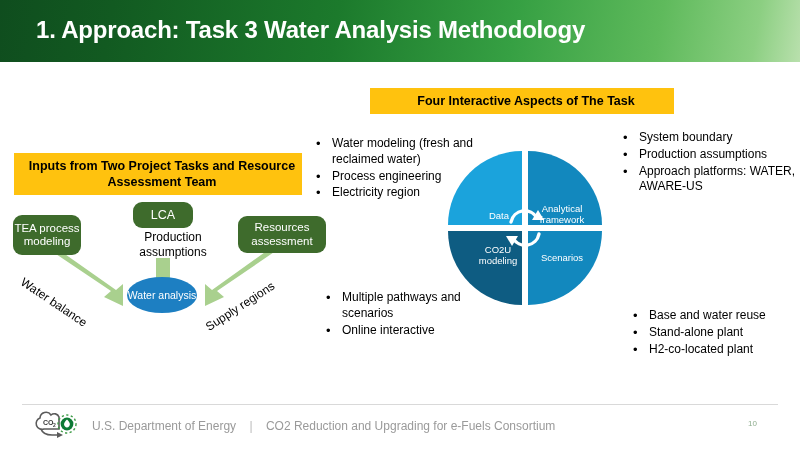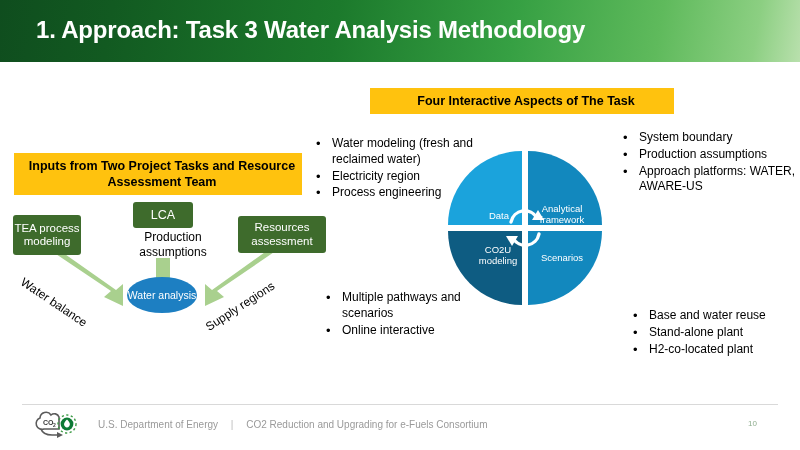--- a/index.html
+++ b/index.html
@@ -46,21 +46,21 @@
     padding-left: 8px;
   }
   .green-box {
     position: absolute;
     background: #3E6B2C;
     color: #ffffff;
     text-align: center;
     display: flex;
     align-items: center;
     justify-content: center;
-    border-radius: 3px;
+    border-radius: 9px;
     line-height: 1.15;
   }
   .plain-label {
     position: absolute;
     color: #000000;
     line-height: 1.22;
   }
 
   
   #left-diagram { position: absolute; left: 0; top: 140px; width: 330px; height: 200px; }
@@ -170,21 +170,21 @@
   #quad-label-scenarios   { left: 86px;  top: 104px; width: 62px; }
 
   
   #footer-rule {
     position: absolute; left: 22px; top: 404px;
     width: 756px; height: 1px; background: #d9d9d9;
   }
   #footer-logo { position: absolute; left: 30px; top: 409px; width: 52px; height: 32px; }
   #footer-text {
     position: absolute; left: 92px; top: 419px;
-    font-size: 10px; color: #9a9a9a; white-space: nowrap; margin-left: 6px;
+    font-size: 12px; color: #9a9a9a; white-space: nowrap;
   }
   #footer-sep { margin: 0 10px; color: #bcbcbc; }
   #page-number {
     position: absolute; left: 748px; top: 419px;
     font-size: 8px; color: #8fae8f;
   }
 </style>
 </head>
 <body>
 
@@ -227,22 +227,22 @@
     <div class="arrow-label" id="label-water-balance">Water balance</div>
 
     <div class="arrow-label" id="label-supply-regions">Supply regions</div>
   </div>
 
   <div class="yellow-box" id="box-four-aspects">Four Interactive Aspects of The Task</div>
 
   <div class="bullet-block" id="bullets-data">
     <ul>
       <li>Water modeling (fresh and reclaimed water)</li>
+      <li>Process engineering</li>
       <li>Electricity region</li>
-      <li>Process engineering</li>
     </ul>
   </div>
 
   <div class="bullet-block" id="bullets-framework">
     <ul>
       <li>System boundary</li>
       <li>Production assumptions</li>
       <li>Approach platforms: WATER, AWARE-US</li>
     </ul>
   </div>

